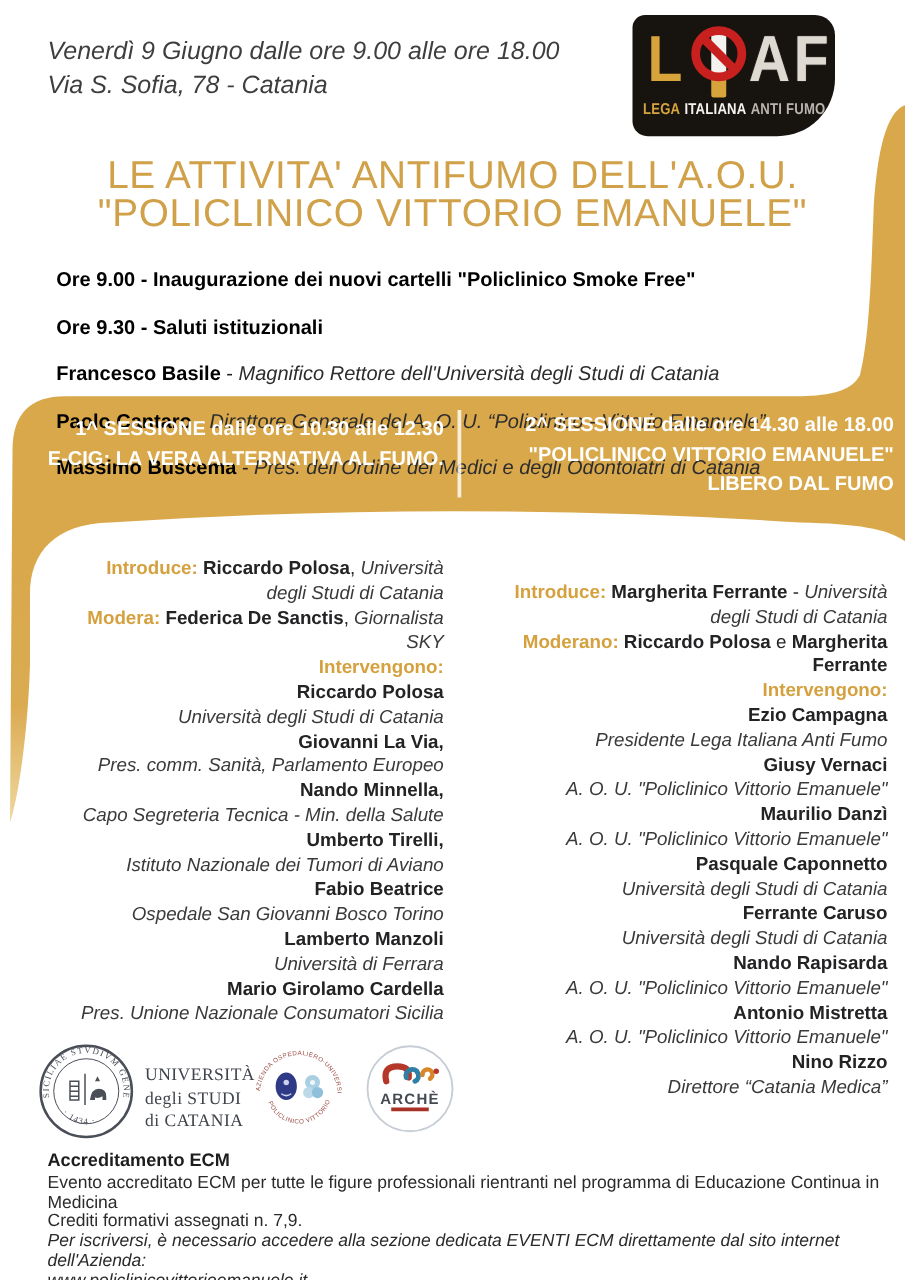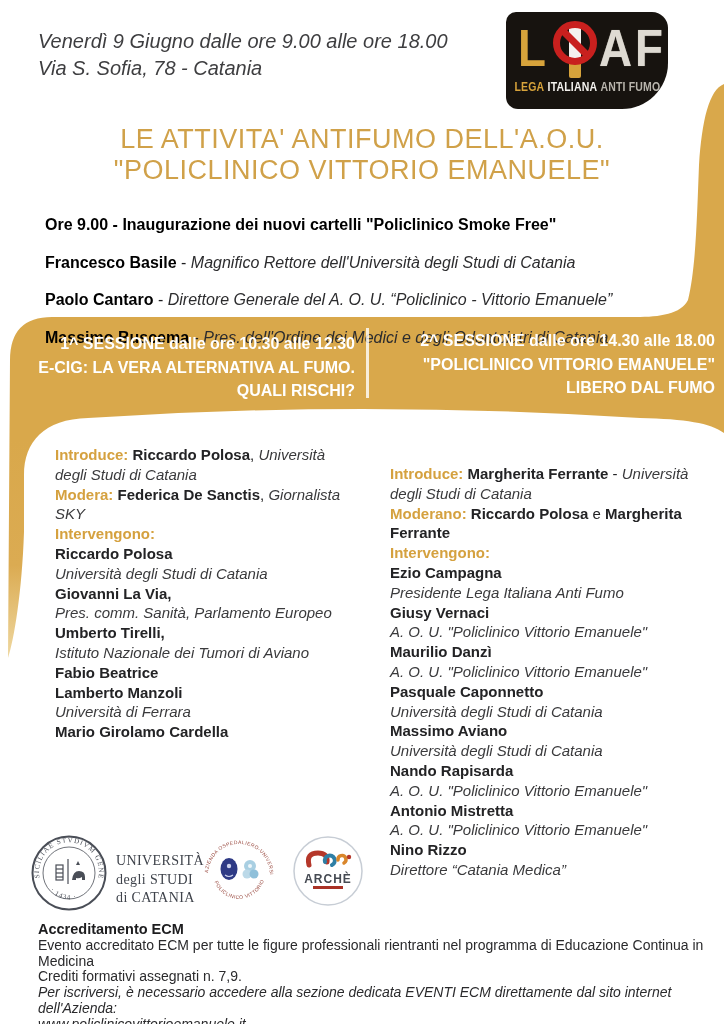--- a/index.html
+++ b/index.html
@@ -27,36 +27,36 @@
   .cig{position:absolute;left:16px;top:2px;width:12px;height:54px;border-radius:2px;
        background:linear-gradient(#f4f2ee 0 68%,#d7a33b 68% 100%);}
   .ban{position:absolute;left:-1px;top:-2px;}
   .liaf-tagline{display:flex;gap:4px;padding-left:10px;margin-top:4px;font-size:12.5px;font-weight:700;
                 transform:scaleX(.84);transform-origin:left;white-space:nowrap;letter-spacing:.2px;}
   .tag-lega{color:#d7a33b;}
   .tag-italiana{color:#f4f2ee;}
   .tag-anti{color:#b9b5ad;}
 
   
-  .title{left:0;top:124px;width:724px;text-align:center;color:#d0a149;font-size:27px;
+  .title{left:0;top:124px;width:724px;text-align:center;color:#d0a149;font-size:31px;
          line-height:31px;letter-spacing:.5px;z-index:1;}
 
   
   .program{left:45px;top:198px;width:660px;font-size:16px;line-height:21.6px;color:#1d1d1f;z-index:1;}
   .prog-line b{font-weight:700;color:#000000;}
   .prog-line i{font-style:italic;color:#2c2c2e;}
 
   
   .session{color:#fff;font-weight:700;font-size:16px;line-height:23.5px;text-align:right;z-index:1;}
   .session1{left:25px;top:332px;width:330px;}
   .session2{left:385px;top:329px;width:330px;}
   .band-divider{left:366px;top:328px;width:2.5px;height:70px;background:rgba(255,255,255,.8);z-index:1;}
 
   
-  .col{font-size:15px;line-height:19.8px;color:#232325;z-index:1;}
+  .col{font-size:15px;line-height:19.8px;color:#232325;z-index:1;text-align:right;}
   .col1{left:55px;top:445px;width:300px;}
   .col2{left:390px;top:464px;width:320px;}
   .gold-label{color:#d5a13f;font-weight:700;}
   .col b{font-weight:700;color:#232325;}
   .col i{font-style:italic;color:#3a3a3c;}
   .col p{margin:0;}
   .closing i{color:#3a3a3c;}
 
   
   .unict-seal{left:30px;top:834px;}
@@ -124,76 +124,77 @@
 
   <div class="abs title">
     <div>LE ATTIVITA' ANTIFUMO DELL'A.O.U.</div>
     <div>"POLICLINICO VITTORIO EMANUELE"</div>
   </div>
 
   <div class="abs program">
 
       <p class="prog-line"><b>Ore 9.00 - Inaugurazione dei nuovi cartelli "Policlinico Smoke Free"</b><span></span><i></i></p>
 
+      <p class="prog-line"><b>Ore 9.30 - Saluti istituzionali</b><span></span><i></i></p>
 
       <p class="prog-line"><b>Francesco Basile</b><span> - </span><i>Magnifico Rettore dell'Università degli Studi di Catania</i></p>
 
       <p class="prog-line"><b>Paolo Cantaro</b><span> - </span><i>Direttore Generale del A. O. U. “Policlinico - Vittorio Emanuele”</i></p>
 
       <p class="prog-line"><b>Massimo Buscema</b><span> - </span><i>Pres. dell'Ordine dei Medici e degli Odontoiatri di Catania</i></p>
     </div>
 
   <div class="abs session session1">
     <div>1^ SESSIONE dalle ore 10.30 alle 12.30</div>
     <div>E-CIG: LA VERA ALTERNATIVA AL FUMO.</div>
-    <div>QUALI RISCHI?</div>
   </div>
   <div class="abs band-divider"></div>
   <div class="abs session session2">
     <div>2^ SESSIONE dalle ore 14.30 alle 18.00</div>
     <div>"POLICLINICO VITTORIO EMANUELE"</div>
     <div>LIBERO DAL FUMO</div>
   </div>
 
   <div class="abs col col1">
     <p><span class="gold-label">Introduce:</span><span> </span><b>Riccardo Polosa</b><span>, </span><i>Università degli Studi di Catania</i></p>
     <p><span class="gold-label">Modera:</span><span> </span><b>Federica De Sanctis</b><span>, </span><i>Giornalista SKY</i></p>
     <p class="gold-label">Intervengono:</p>
     <div>
 
         <p><b>Riccardo Polosa</b><br><i>Università degli Studi di Catania</i></p>
 
         <p><b>Giovanni La Via,</b><br><i>Pres. comm. Sanità, Parlamento Europeo</i></p>
 
+        <p><b>Nando Minnella,</b><br><i>Capo Segreteria Tecnica - Min. della Salute</i></p>
 
         <p><b>Umberto Tirelli,</b><br><i>Istituto Nazionale dei Tumori di Aviano</i></p>
 
-        <p><b>Fabio Beatrice</b><br></p>
+        <p><b>Fabio Beatrice</b><br><i>Ospedale San Giovanni Bosco Torino</i></p>
 
         <p><b>Lamberto Manzoli</b><br><i>Università di Ferrara</i></p>
 
-        <p><b>Mario Girolamo Cardella</b><br></p>
+        <p><b>Mario Girolamo Cardella</b><br><i>Pres. Unione Nazionale Consumatori Sicilia</i></p>
       </div>
   </div>
 
   <div class="abs col col2">
     <p><span class="gold-label">Introduce:</span><span> </span><b>Margherita Ferrante</b><span> - </span><i>Università degli Studi di Catania</i></p>
     <p><span class="gold-label">Moderano:</span><span> </span><b>Riccardo Polosa</b><span> e </span><b>Margherita Ferrante</b></p>
     <p class="gold-label">Intervengono:</p>
     <div>
 
         <p><b>Ezio Campagna</b><br><i>Presidente Lega Italiana Anti Fumo</i></p>
 
         <p><b>Giusy Vernaci</b><br><i>A. O. U. "Policlinico Vittorio Emanuele"</i></p>
 
         <p><b>Maurilio Danzì</b><br><i>A. O. U. "Policlinico Vittorio Emanuele"</i></p>
 
         <p><b>Pasquale Caponnetto</b><br><i>Università degli Studi di Catania</i></p>
 
-        <p><b>Massimo Aviano</b><br><i>Università degli Studi di Catania</i></p>
+        <p><b>Ferrante Caruso</b><br><i>Università degli Studi di Catania</i></p>
 
         <p><b>Nando Rapisarda</b><br><i>A. O. U. "Policlinico Vittorio Emanuele"</i></p>
 
         <p><b>Antonio Mistretta</b><br><i>A. O. U. "Policlinico Vittorio Emanuele"</i></p>
 
         <p><b>Nino Rizzo</b><br><i>Direttore “Catania Medica”</i></p>
       </div>
   </div>
 
   <svg class="abs unict-seal" width="78" height="78" viewBox="0 0 78 78">

